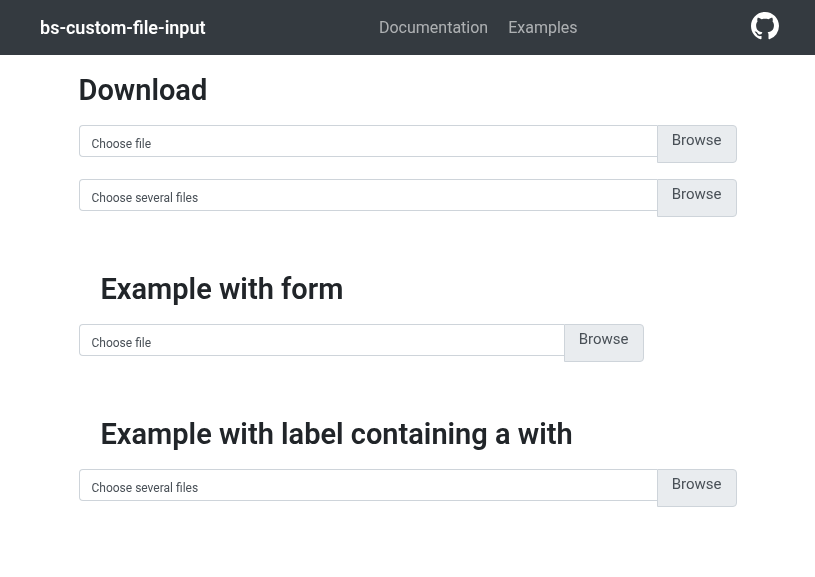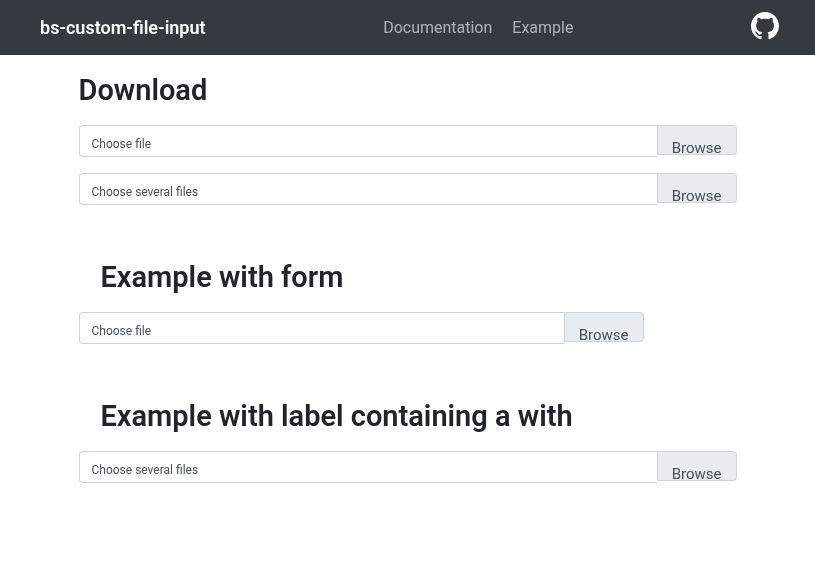--- a/index.html
+++ b/index.html
@@ -84,27 +84,27 @@
       color: #495057;
       background: #ffffff;
       border: 1px solid #ced4da;
       border-radius: 4px 0 0 4px;
       border-right: none;
       height: 32px;
       line-height: 20px;
       cursor: pointer;
     }
     .custom-file-browse {
-      padding: 12px 14px;
+      padding: 4px 14px;
       font-size: 15px;
       color: #495057;
       background: #e9ecef;
       border: 1px solid #ced4da;
       border-radius: 0 4px 4px 0;
-      height: 30px;
+      height: 38px;
       line-height: 20px;
       cursor: pointer;
     }
     .btn-primary {
       display: inline-block;
       padding: 8px 14px;
       font-size: 15px;
       background: #007bff;
       color: #ffffff;
       border: 1px solid #007bff;
@@ -115,21 +115,21 @@
   </style>
 </head>
 <body>
 
 <nav class="navbar">
   <div class="nav-left">
     <span class="brand">bs-custom-file-input</span>
   </div>
   <div class="nav-center">
     <a class="nav-link">Documentation</a>
-    <a class="nav-link">Example</a>
+    <a class="nav-link">Examples</a>
   </div>
   <div class="nav-right">
     <span>
       <svg class="github-icon" viewBox="0 0 16 16" fill="currentColor">
         <path d="M8 0C3.58 0 0 3.58 0 8c0 3.54 2.29 6.53 5.47 7.59.4.07.55-.17.55-.38 0-.19-.01-.82-.01-1.49-2.01.37-2.53-.49-2.69-.94-.09-.23-.48-.94-.82-1.13-.28-.15-.68-.52-.01-.53.63-.01 1.08.58 1.23.82.72 1.21 1.87.87 2.33.66.07-.52.28-.87.51-1.07-1.78-.2-3.64-.89-3.64-3.95 0-.87.31-1.59.82-2.15-.08-.2-.36-1.02.08-2.12 0 0 .67-.21 2.2.82.64-.18 1.32-.27 2-.27.68 0 1.36.09 2 .27 1.53-1.04 2.2-.82 2.2-.82.44 1.1.16 1.92.08 2.12.51.56.82 1.27.82 2.15 0 3.07-1.87 3.75-3.65 3.95.29.25.54.73.54 1.48 0 1.07-.01 1.93-.01 2.2 0 .21.15.46.55.38A8.013 8.013 0 0016 8c0-4.42-3.58-8-8-8z"></path>
       </svg>
     </span>
   </div>
 </nav>
 

